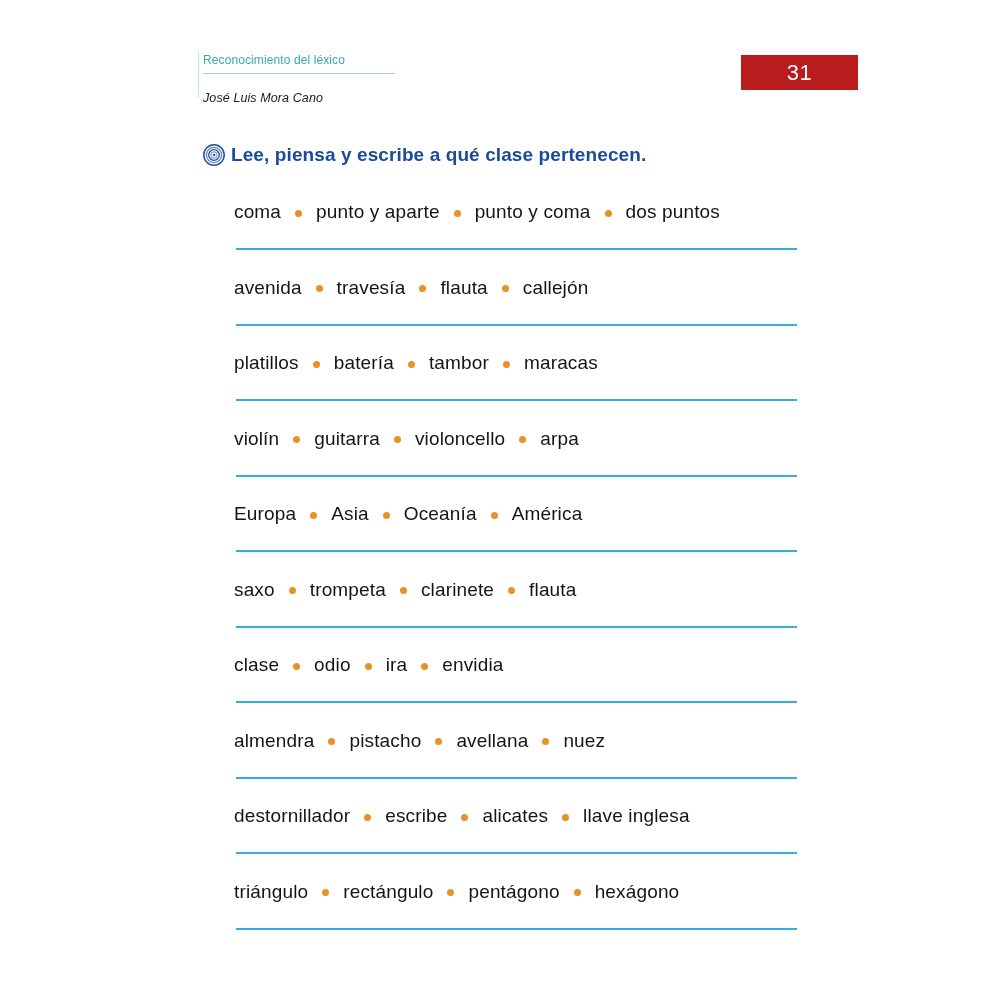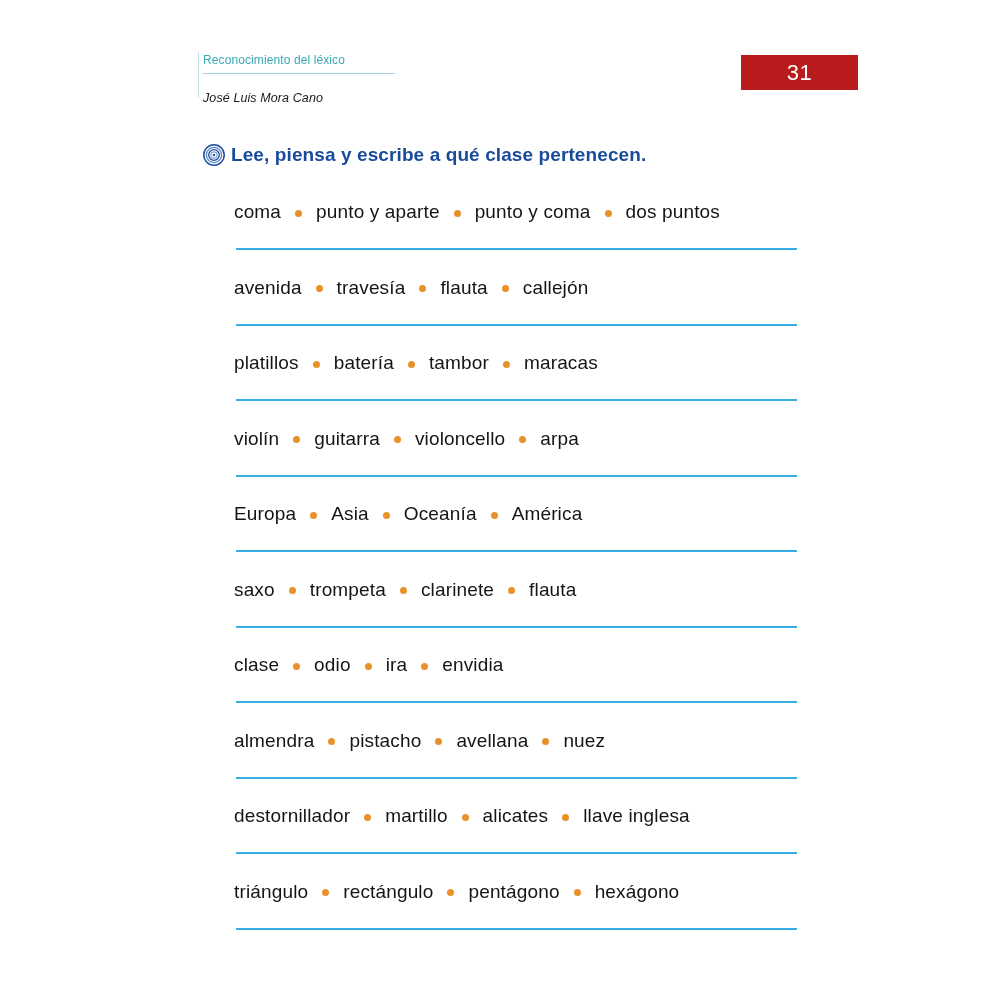--- a/index.html
+++ b/index.html
@@ -266,21 +266,21 @@
           <span class="word">avellana</span>
           <span class="dot"></span>
           <span class="word">nuez</span>
         </div>
         <div class="row-line"></div>
       </div>
       <div class="row">
         <div class="row-words">
           <span class="word">destornillador</span>
           <span class="dot"></span>
-          <span class="word">martillo</span>
+          <span class="word">escribe</span>
           <span class="dot"></span>
           <span class="word">alicates</span>
           <span class="dot"></span>
           <span class="word">llave inglesa</span>
         </div>
         <div class="row-line"></div>
       </div>
       <div class="row">
         <div class="row-words">
           <span class="word">triángulo</span>

